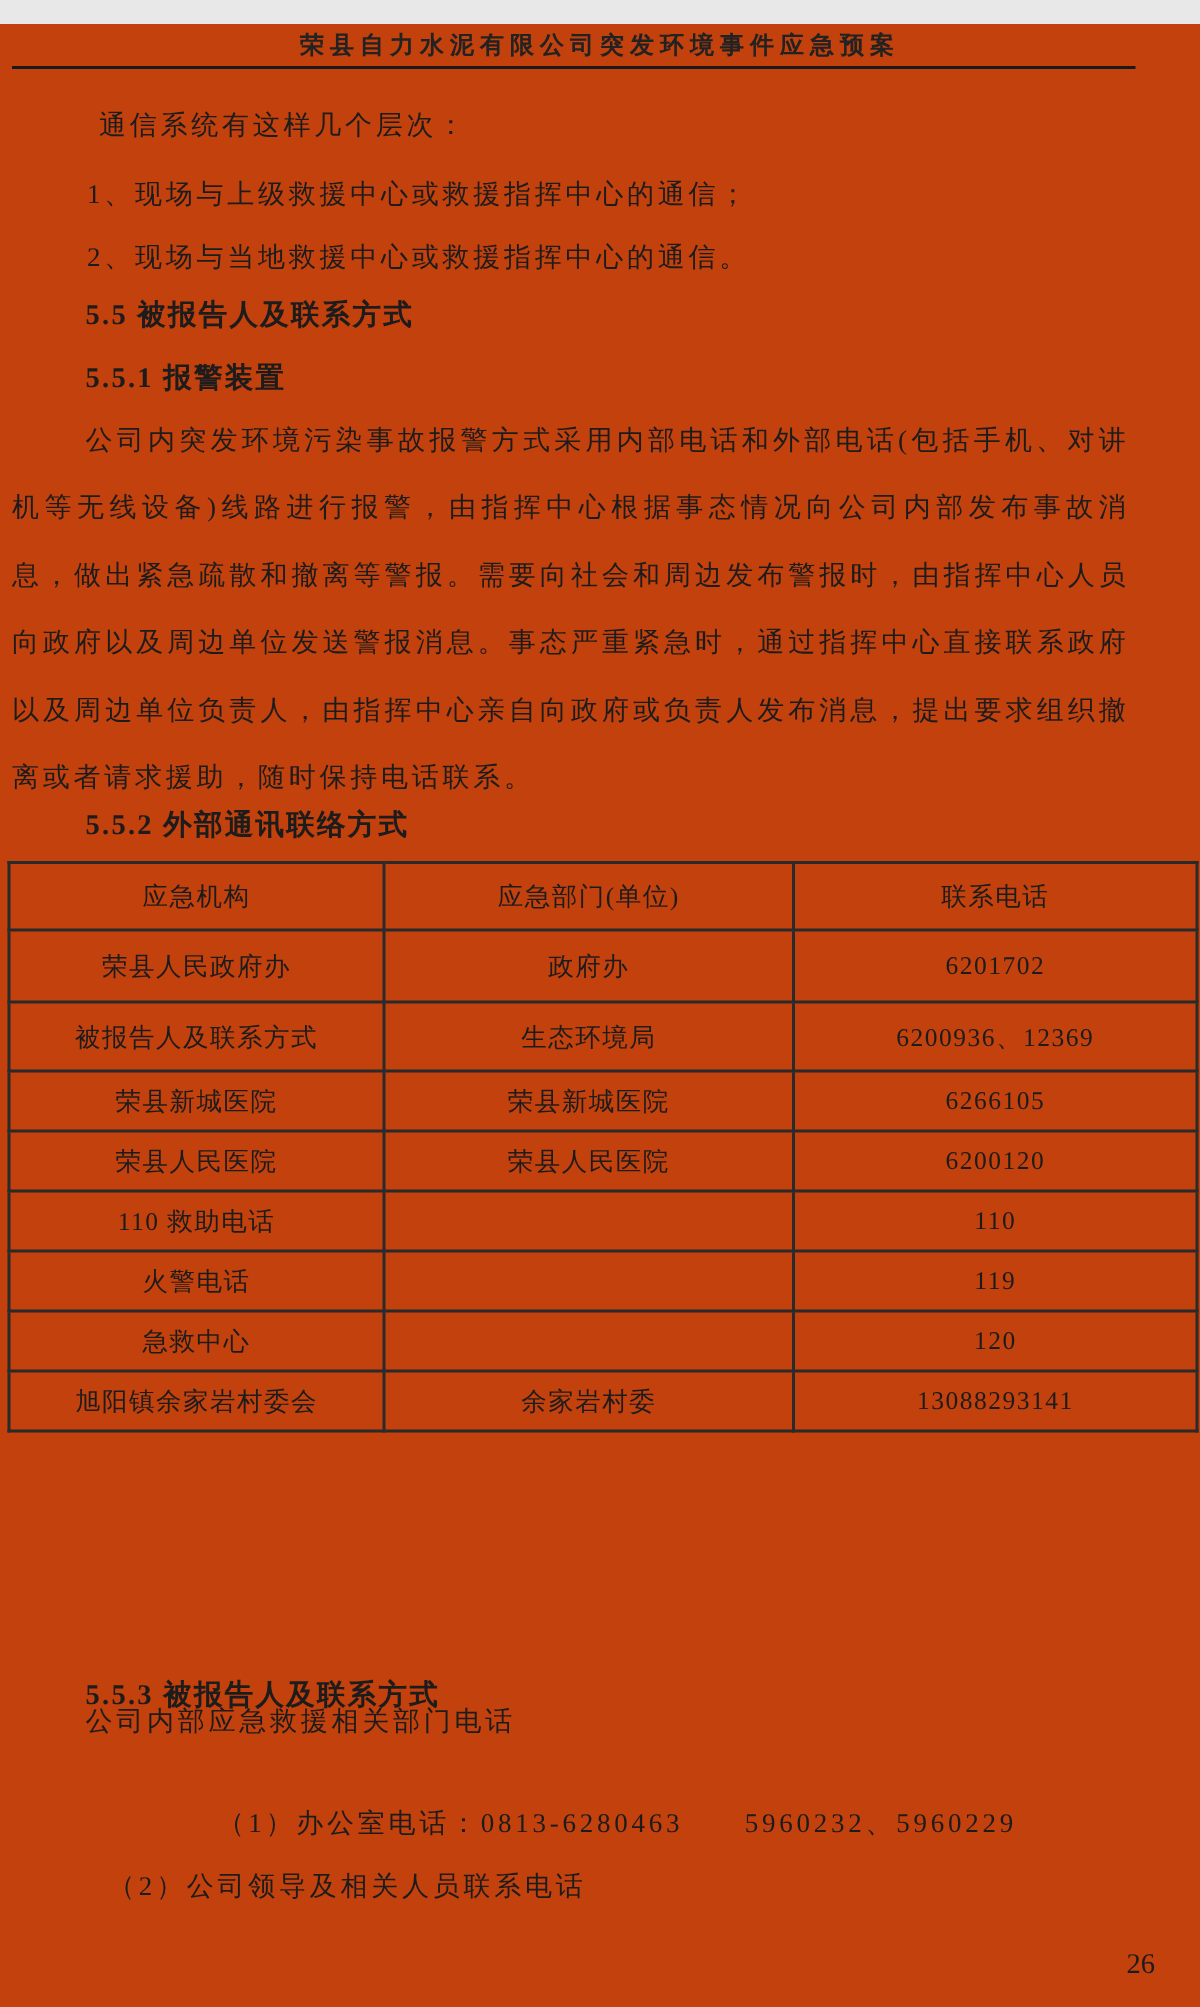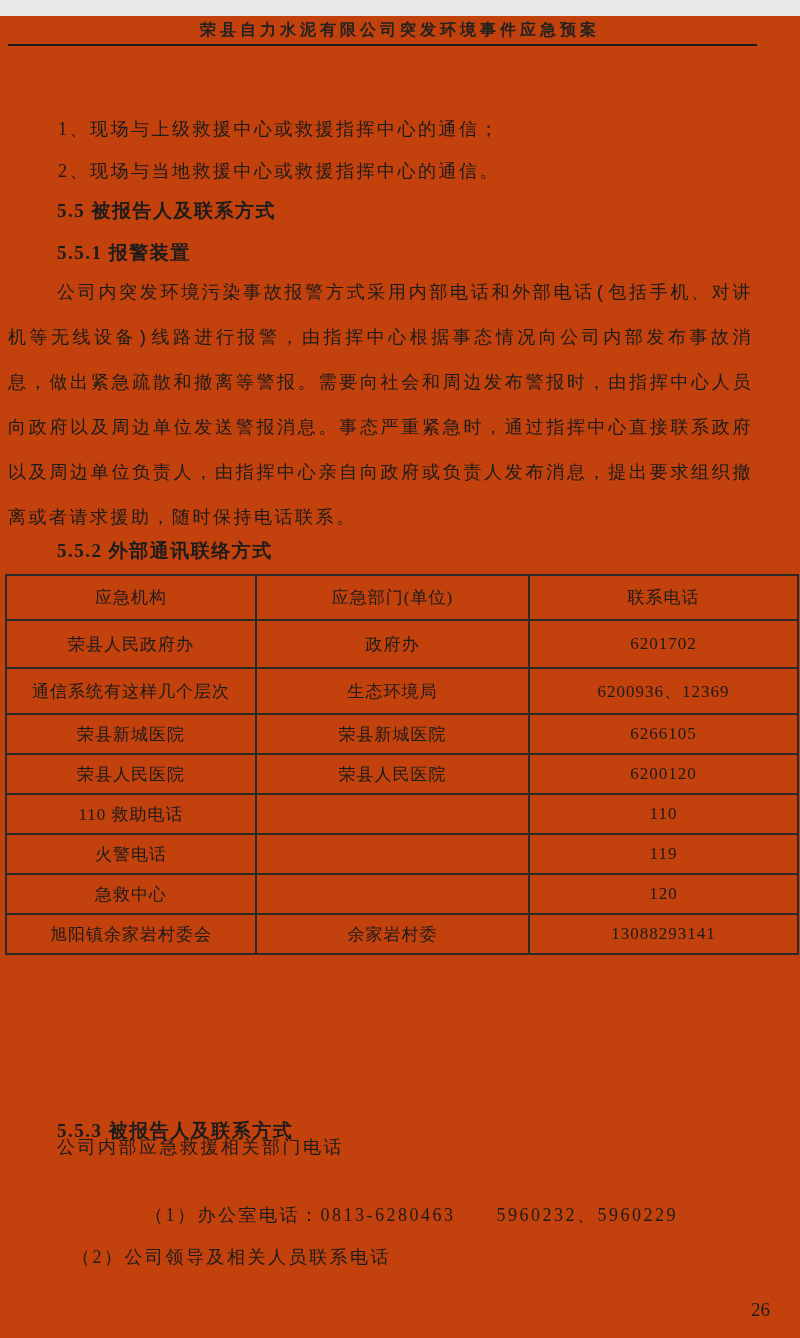--- a/index.html
+++ b/index.html
@@ -55,21 +55,20 @@
     position: absolute;
     top: 255px;
     left: 8px;
     width: 745px;
     font-size: 18px;
     line-height: 45px;
     letter-spacing: 2.5px;
     text-align: justify;
     text-justify: inter-character;
     text-indent: 49px;
-    font-family: Liberation Mono, monospace;
   }
   table.contacts {
     position: absolute;
     top: 558px;
     left: 5px;
     width: 792px;
     border-collapse: collapse;
     table-layout: fixed;
     font-size: 17px;
   }
@@ -100,20 +99,21 @@
   }
 </style>
 </head>
 <body>
 
 <div class="page">
 
   <div class="header-title">荣县自力水泥有限公司突发环境事件应急预案</div>
   <div class="header-rule"></div>
 
+  <div class="line" style="top:53px; left:66px;">通信系统有这样几个层次：</div>
   <div class="line" style="top:99px; left:58px;">1、现场与上级救援中心或救援指挥中心的通信；</div>
   <div class="line" style="top:141px; left:58px;">2、现场与当地救援中心或救援指挥中心的通信。</div>
 
   <div class="heading" style="top:181px; left:57px;">5.5 被报告人及联系方式</div>
   <div class="heading" style="top:223px; left:57px;">5.5.1 报警装置</div>
 
   <div class="para">公司内突发环境污染事故报警方式采用内部电话和外部电话(包括手机、对讲机等无线设备)线路进行报警，由指挥中心根据事态情况向公司内部发布事故消息，做出紧急疏散和撤离等警报。需要向社会和周边发布警报时，由指挥中心人员向政府以及周边单位发送警报消息。事态严重紧急时，通过指挥中心直接联系政府以及周边单位负责人，由指挥中心亲自向政府或负责人发布消息，提出要求组织撤离或者请求援助，随时保持电话联系。</div>
 
   <div class="heading" style="top:521px; left:57px;">5.5.2 外部通讯联络方式</div>
 
@@ -130,21 +130,21 @@
         <th>联系电话</th>
       </tr>
     </thead>
     <tbody>
         <tr>
           <td>荣县人民政府办</td>
           <td>政府办</td>
           <td>6201702</td>
         </tr>
         <tr>
-          <td>通信系统有这样几个层次</td>
+          <td>被报告人及联系方式</td>
           <td>生态环境局</td>
           <td>6200936、12369</td>
         </tr>
         <tr>
           <td>荣县新城医院</td>
           <td>荣县新城医院</td>
           <td>6266105</td>
         </tr>
         <tr>
           <td>荣县人民医院</td>

